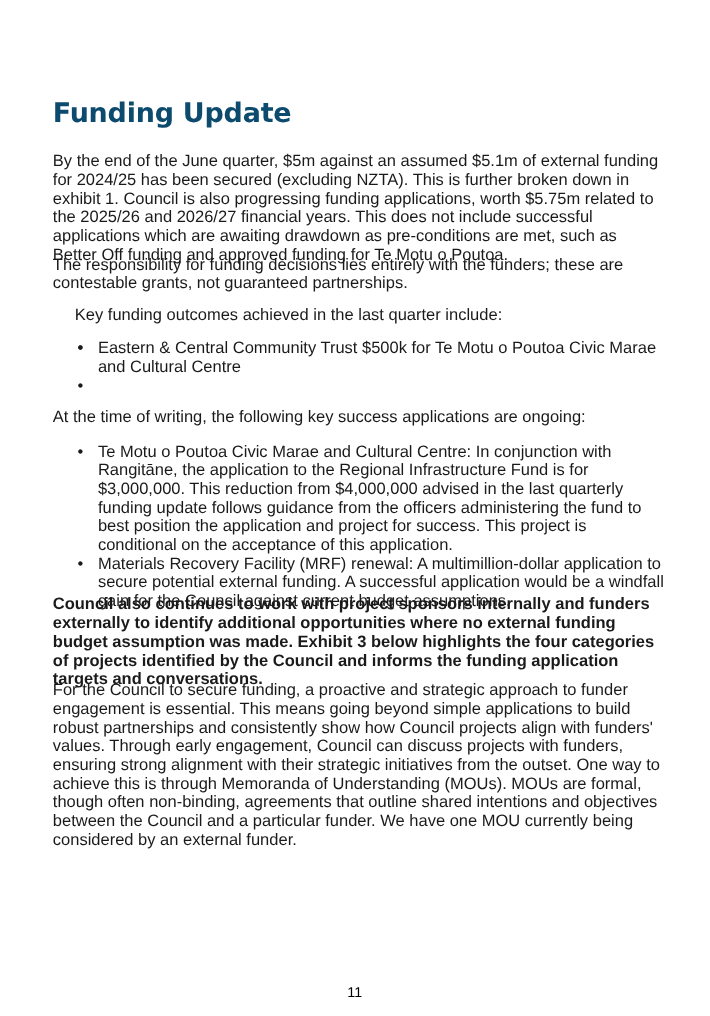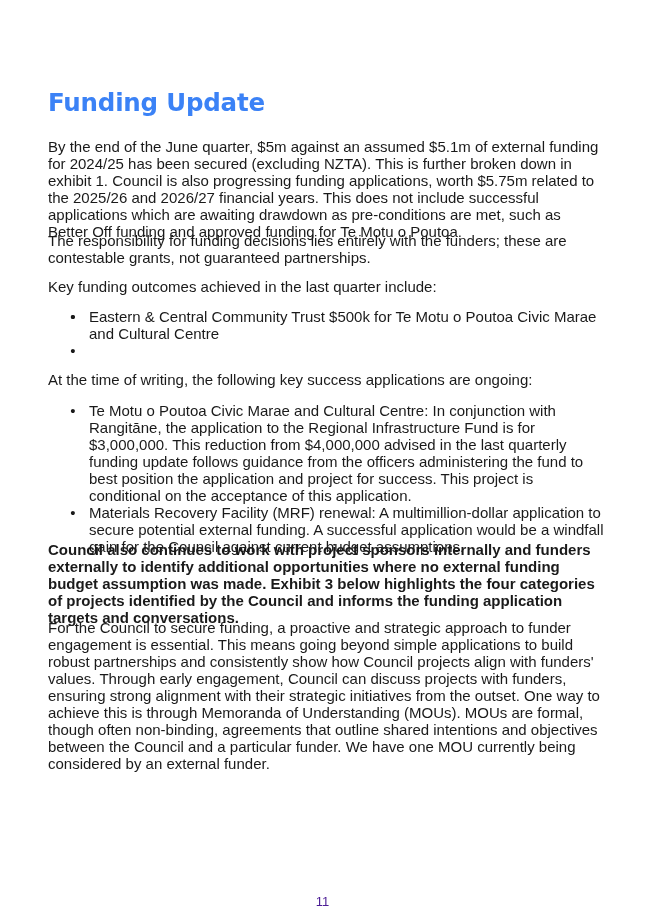--- a/index.html
+++ b/index.html
@@ -4,46 +4,46 @@
 <style>
   html, body { margin: 0; padding: 0; background: #ffffff; }
   body {
     width: 645px; height: 924px; position: relative; overflow: hidden;
     font-family: "Liberation Sans", "DejaVu Sans", sans-serif;
     color: #1a1a1a;
   }
   h1 {
     position: absolute; left: 48px; top: 88px; margin: 0;
     font-family: "DejaVu Sans", sans-serif; font-weight: bold;
-    font-size: 24.5px; color: #3b82f6; letter-spacing: -0.2px;
+    font-size: 24.5px; color: #0c4a6e; letter-spacing: -0.2px;
   }
   p, li {
     font-size: 15px; line-height: 17px; margin: 0;
   }
   .para { position: absolute; left: 48px; width: 556px; }
   ul { position: absolute; left: 48px; width: 556px; margin: 0; padding: 0; list-style: none; }
   ul li { position: relative; padding-left: 41px; }
   ul li .bullet {
     position: absolute; left: 20px; top: 0; width: 10px; text-align: center;
   }
   .page-number {
     position: absolute; top: 894px; left: 0; width: 645px; text-align: center;
-    font-size: 13px; color: #4c1d95;
+    font-size: 13px; color: #000000;
   }
 </style>
 </head>
 <body>
 
 <h1>Funding Update</h1>
 
 <p class="para" style="top:138px;">By the end of the June quarter, $5m against an assumed $5.1m of external funding for 2024/25 has been secured (excluding NZTA). This is further broken down in exhibit 1. Council is also progressing funding applications, worth $5.75m related to the 2025/26 and 2026/27 financial years. This does not include successful applications which are awaiting drawdown as pre-conditions are met, such as Better Off funding and approved funding for Te Motu o Poutoa.</p>
 
 <p class="para" style="top:232px;">The responsibility for funding decisions lies entirely with the funders; these are contestable grants, not guaranteed partnerships.</p>
 
-<p class="para" style="top:278px;">Key funding outcomes achieved in the last quarter include:</p>
+<p class="para" style="top:278px;margin-left:20px;">Key funding outcomes achieved in the last quarter include:</p>
 
 <ul style="top:308px;">
   <li><span class="bullet">•</span></li>
   <li><span class="bullet">•</span><span>Eastern &amp; Central Community Trust $500k for Te Motu o Poutoa Civic Marae and Cultural Centre</span></li>
   <li><span class="bullet">•</span></li>
 </ul>
 
 <p class="para" style="top:371px;">At the time of writing, the following key success applications are ongoing:</p>
 
 <ul style="top:402px;">

